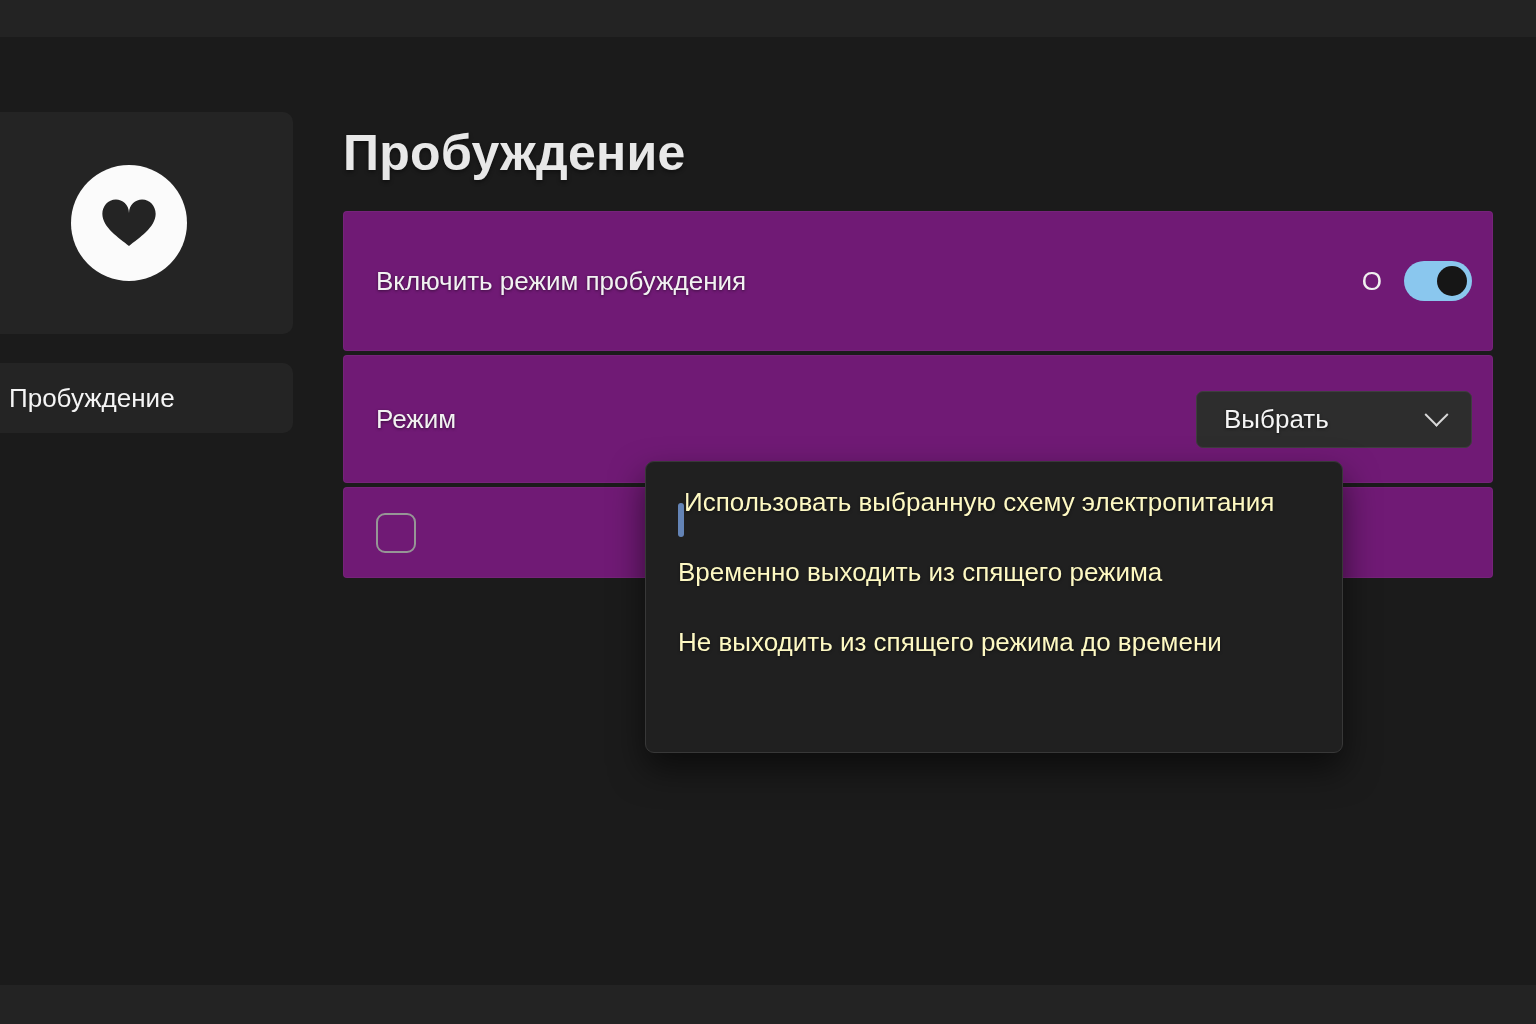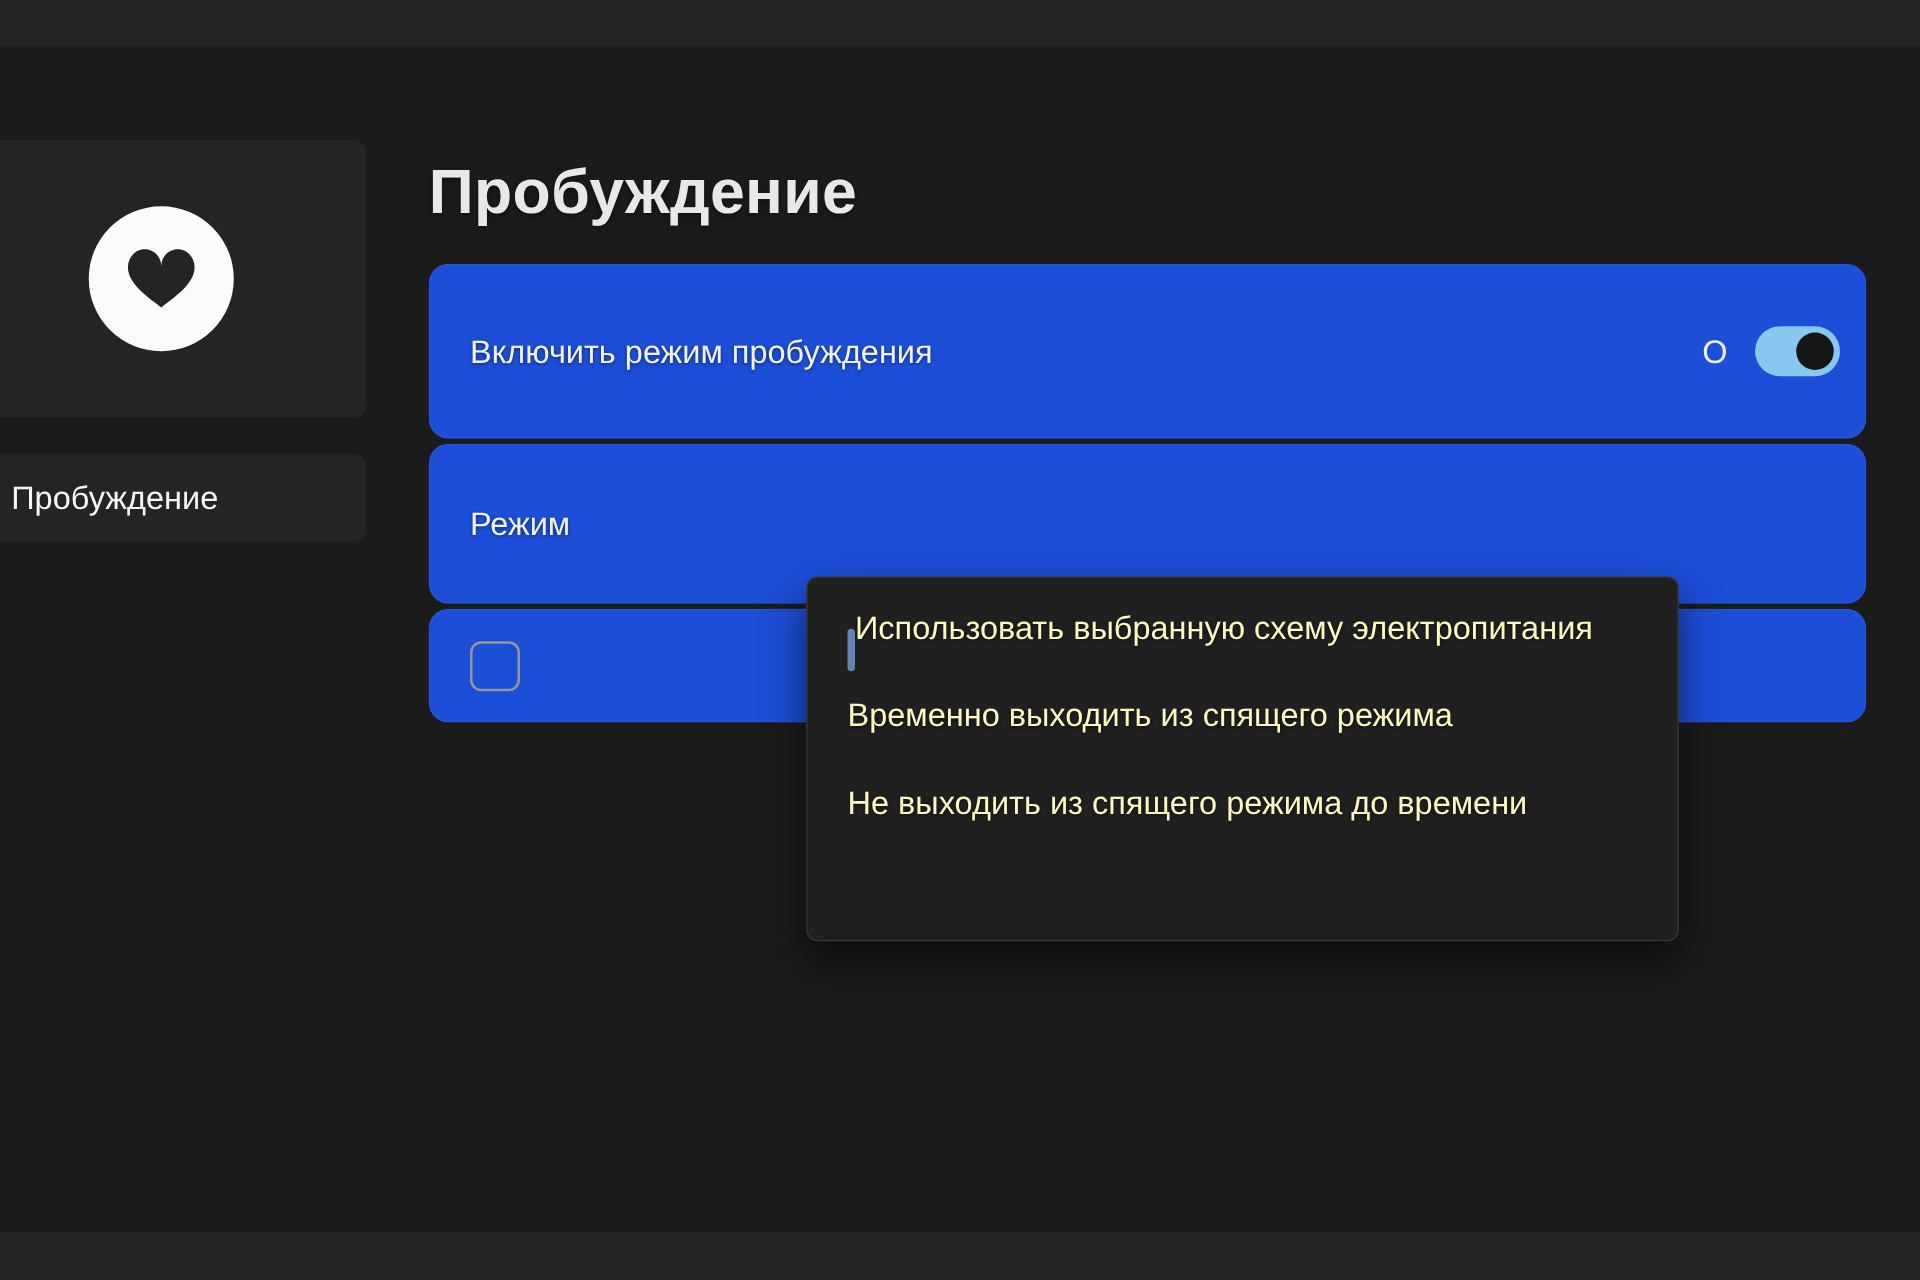--- a/index.html
+++ b/index.html
@@ -74,31 +74,31 @@
     font-size: 50px;
     font-weight: 600;
     letter-spacing: 0.3px;
     color: #e8e8e8;
     text-shadow: 0 2px 4px rgba(0,0,0,0.45);
   }
   .card {
     position: absolute;
     left: 343px;
     width: 1150px;
-    background: #1d4ed8;
+    background: #701a75;
     border: 1px solid rgba(255,255,255,0.045);
-    border-radius: 16px;
+    border-radius: 4px;
     box-sizing: border-box;
     display: flex;
     align-items: center;
     padding: 0 20px 0 32px;
     gap: 10px;
   }
   .card-enable { top: 211px; height: 140px; }
-  .card-mode   { top: 355px; height: 128px; }
+  .card-mode   { top: 355px; height: 128px; justify-content: center; }
   .card-screen { top: 487px; height: 91px; }
 
   .row-label {
     font-size: 26px;
     color: #f2f2f2;
     text-shadow: 0 1px 3px rgba(0,0,0,0.5);
     white-space: nowrap;
   }
   .row-right {
     margin-left: auto;
@@ -243,20 +243,24 @@
       <div class="row-right">
         <span class="state-label">О</span>
         <div class="toggle">
           <div class="knob"></div>
         </div>
       </div>
     </section>
 
     <section class="card card-mode">
       <span class="row-label">Режим</span>
+      <button class="select-btn">
+        <span>Выбрать</span>
+        <span class="chevron"></span>
+      </button>
     </section>
 
     <section class="card card-screen">
       <span class="checkbox"></span>
     </section>
   </main>
 
   <div class="menu">
     <div class="menu-item">
       <span class="sel-bar"></span>

